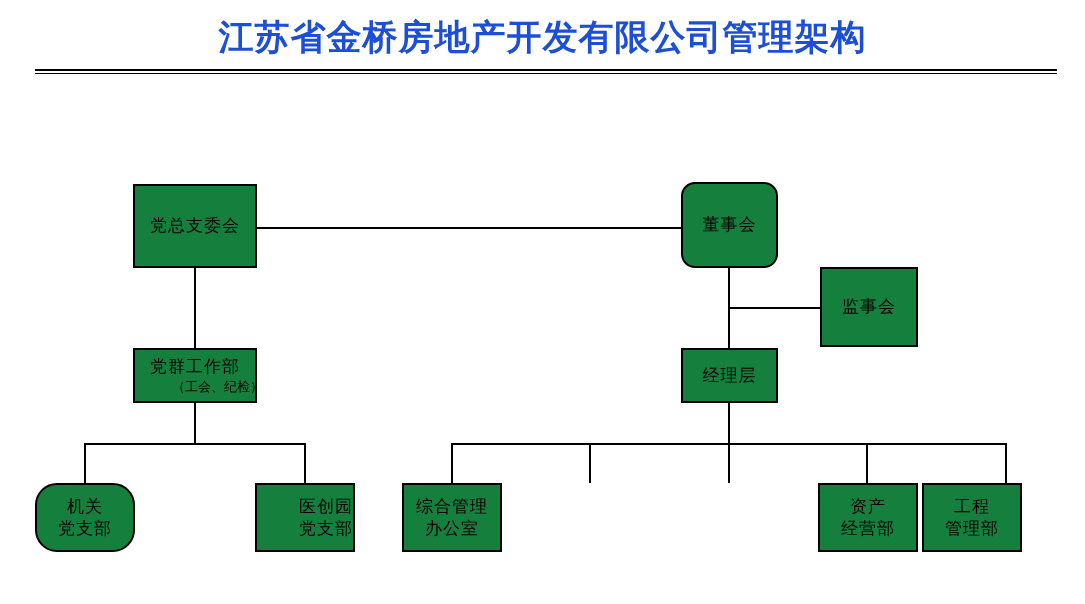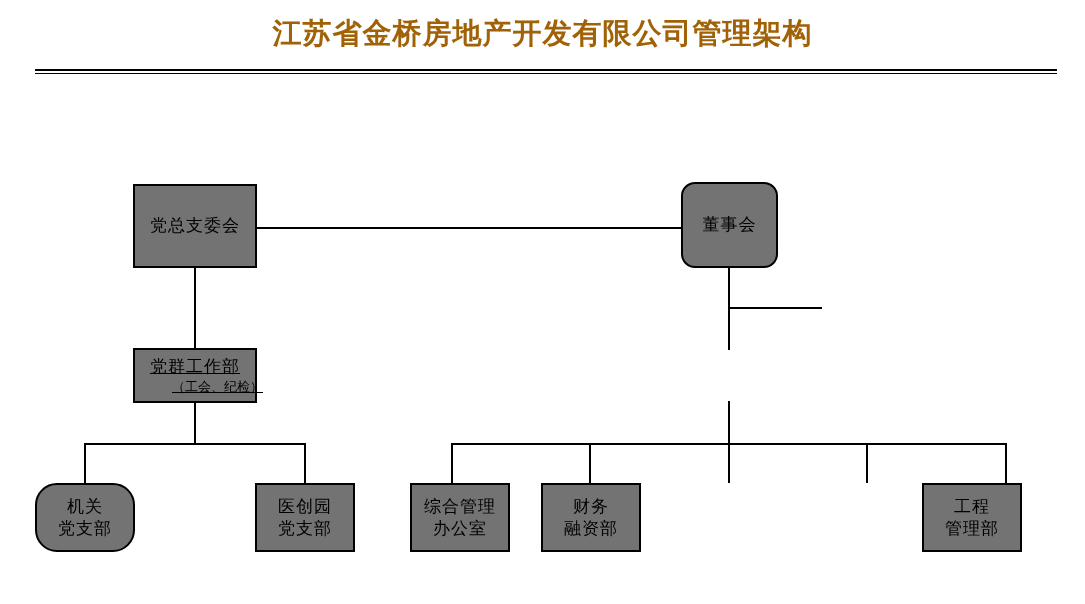--- a/index.html
+++ b/index.html
@@ -8,31 +8,31 @@
     font-family:"Liberation Sans","DejaVu Sans",sans-serif;
     overflow:hidden;position:relative;
   }
   #chart{position:absolute;left:0;top:0;width:1085px;height:604px;}
 
   
   .title{
     position:absolute;left:0;top:14px;width:1085px;
     text-align:center;
     font-family:"Liberation Serif","DejaVu Serif",serif;
-    font-weight:bold;font-size:29px;letter-spacing:1px;
-    color:#a16207;white-space:nowrap;
+    font-weight:bold;font-size:35px;letter-spacing:1px;
+    color:#1d4ed8;white-space:nowrap;
   }
   .rule{position:absolute;background:#000;}
   .rule-a{left:35px;top:69px;width:1022px;height:2px;}
   .rule-b{left:35px;top:73px;width:1022px;height:1px;}
 
   
   .node{
     position:absolute;box-sizing:border-box;
-    border:2px solid #000;background:#737373;
+    border:2px solid #000;background:#15803d;
     display:flex;flex-direction:column;
     align-items:center;justify-content:center;
     color:#000;z-index:3;
   }
   .node .ln{
     display:block;text-align:center;white-space:nowrap;
     font-size:17px;line-height:22px;letter-spacing:1px;
   }
   .node .ln.sub{font-size:13px;line-height:18px;letter-spacing:0;margin-left:45px;}
 
@@ -72,47 +72,53 @@
   <div class="conn v" style="left:1005px;top:443px;height:40px;"></div>
 
   <div class="node" style="left:133px;top:184px;width:124px;height:84px;">
     <span class="ln">党总支委会</span>
   </div>
 
   <div class="node" style="left:681px;top:182px;width:97px;height:86px;border-radius:14px;">
     <span class="ln">董事会</span>
   </div>
 
+  <div class="node" style="left:820px;top:267px;width:98px;height:80px;">
+    <span class="ln">监事会</span>
+  </div>
 
-  <div class="node" style="left:133px;top:348px;width:124px;height:55px;text-decoration:underline;">
+  <div class="node" style="left:133px;top:348px;width:124px;height:55px;">
     <span class="ln">党群工作部</span>
     <span class="ln sub">（工会、纪检）</span>
   </div>
 
+  <div class="node" style="left:681px;top:348px;width:97px;height:55px;">
+    <span class="ln">经理层</span>
+  </div>
 
   <div class="node" style="left:35px;top:483px;width:100px;height:69px;border-radius:22px;">
     <span class="ln">机关</span>
     <span class="ln">党支部</span>
   </div>
 
-  <div class="node" style="left:255px;top:483px;width:100px;height:69px;">
+  <div class="node" style="left:255px;top:483px;width:100px;height:69px;align-items:flex-end;">
     <span class="ln">医创园</span>
     <span class="ln">党支部</span>
   </div>
 
-  <div class="node" style="left:402px;top:483px;width:100px;height:69px;margin-left:8px;">
+  <div class="node" style="left:402px;top:483px;width:100px;height:69px;">
     <span class="ln">综合管理</span>
     <span class="ln">办公室</span>
   </div>
 
-  <div class="node" style="left:541px;top:483px;width:100px;height:69px;">
-    <span class="ln">财务</span>
-    <span class="ln">融资部</span>
-  </div>
 
 
+  <div class="node" style="left:818px;top:483px;width:100px;height:69px;">
+    <span class="ln">资产</span>
+    <span class="ln">经营部</span>
+  </div>
 
   <div class="node" style="left:922px;top:483px;width:100px;height:69px;">
     <span class="ln">工程</span>
     <span class="ln">管理部</span>
   </div>
 
 </div>
 
 </body></html>

